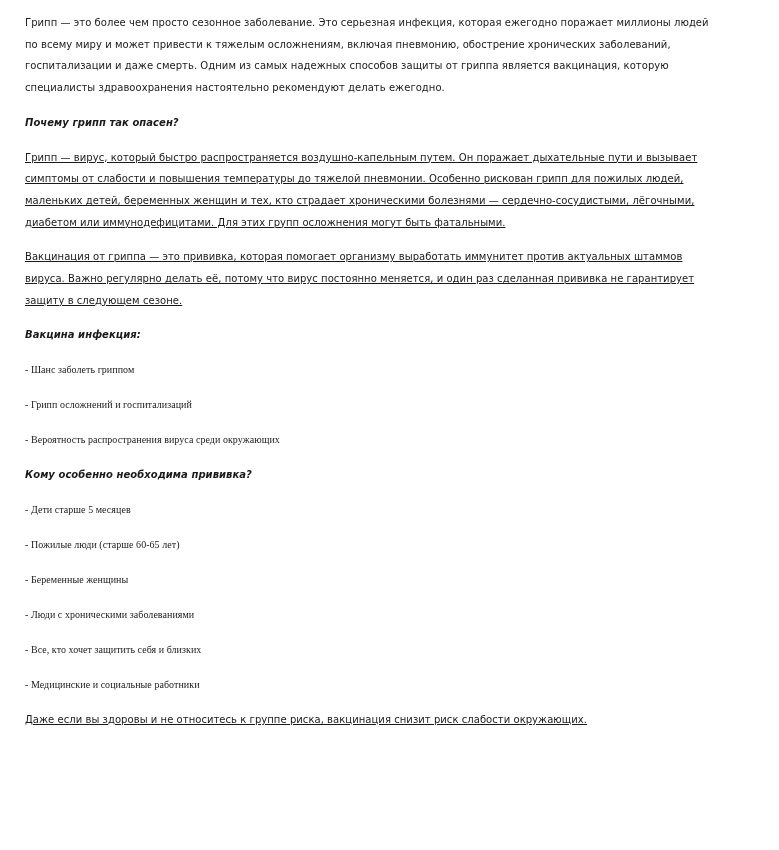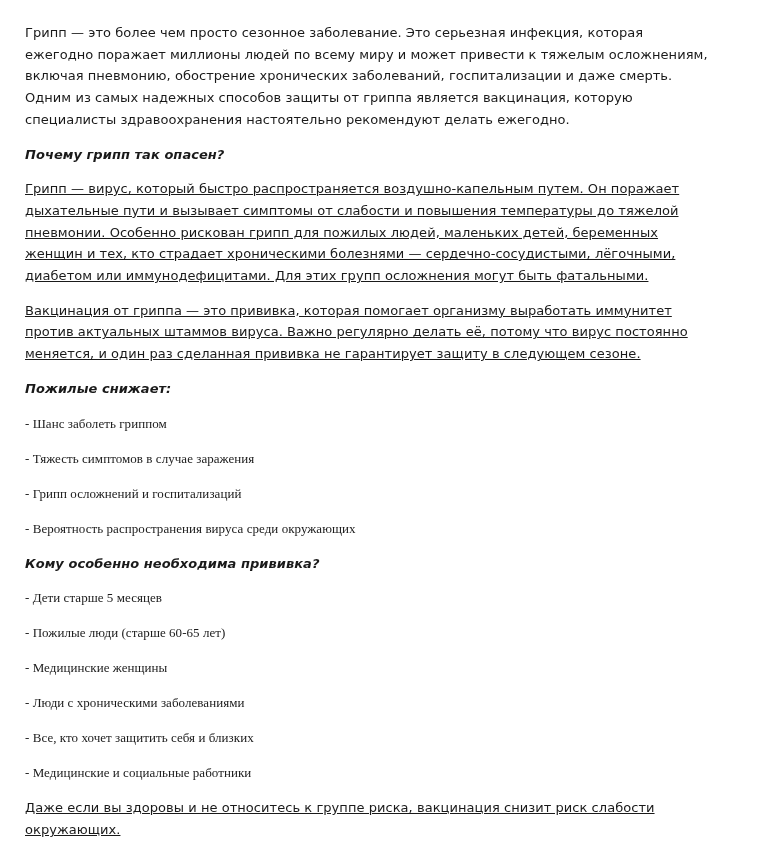--- a/index.html
+++ b/index.html
@@ -8,22 +8,22 @@
       background: #ffffff;
     }
     body {
       width: 779px;
       height: 850px;
       overflow: hidden;
       font-family: "DejaVu Sans", sans-serif;
       color: #1a1a1a;
     }
     .content {
-      padding: 22px 20px 0 25px;
-      font-size: 13px;
+      padding: 12px 20px 0 25px;
+      font-size: 10px;
       line-height: 21.7px;
       letter-spacing: 0.05px;
     }
     p {
       margin: 0 0 13px 0;
     }
     p.heading {
       font-weight: bold;
       margin-bottom: 13px;
       font-style: italic;
@@ -39,32 +39,31 @@
 <body>
 
 <div class="content">
   <p class="intro">Грипп — это более чем просто сезонное заболевание. Это серьезная инфекция, которая ежегодно поражает миллионы людей по всему миру и может привести к тяжелым осложнениям, включая пневмонию, обострение хронических заболеваний, госпитализации и даже смерть. Одним из самых надежных способов защиты от гриппа является вакцинация, которую специалисты здравоохранения настоятельно рекомендуют делать ежегодно.</p>
 
   <p class="heading">Почему грипп так опасен?</p>
   <p class="para">Грипп — вирус, который быстро распространяется воздушно-капельным путем. Он поражает дыхательные пути и вызывает симптомы от слабости и повышения температуры до тяжелой пневмонии. Особенно рискован грипп для пожилых людей, маленьких детей, беременных женщин и тех, кто страдает хроническими болезнями — сердечно-сосудистыми, лёгочными, диабетом или иммунодефицитами. Для этих групп осложнения могут быть фатальными.</p>
 
   <p class="para">Вакцинация от гриппа — это прививка, которая помогает организму выработать иммунитет против актуальных штаммов вируса. Важно регулярно делать её, потому что вирус постоянно меняется, и один раз сделанная прививка не гарантирует защиту в следующем сезоне.</p>
 
-  <p class="heading">Пожилые снижает:</p>
+  <p class="heading">Вакцина инфекция:</p>
   <div>
     <p class="bullet">- Шанс заболеть гриппом</p>
-    <p class="bullet">- Тяжесть симптомов в случае заражения</p>
     <p class="bullet">- Грипп осложнений и госпитализаций</p>
     <p class="bullet">- Вероятность распространения вируса среди окружающих</p>
   </div>
 
   <p class="heading">Кому особенно необходима прививка?</p>
   <div>
     <p class="bullet">- Дети старше 5 месяцев</p>
     <p class="bullet">- Пожилые люди (старше 60-65 лет)</p>
-    <p class="bullet">- Медицинские женщины</p>
+    <p class="bullet">- Беременные женщины</p>
     <p class="bullet">- Люди с хроническими заболеваниями</p>
     <p class="bullet">- Все, кто хочет защитить себя и близких</p>
     <p class="bullet">- Медицинские и социальные работники</p>
   </div>
 
   <p class="para">Даже если вы здоровы и не относитесь к группе риска, вакцинация снизит риск слабости окружающих.</p>
 </div>
 
 </body></html>

